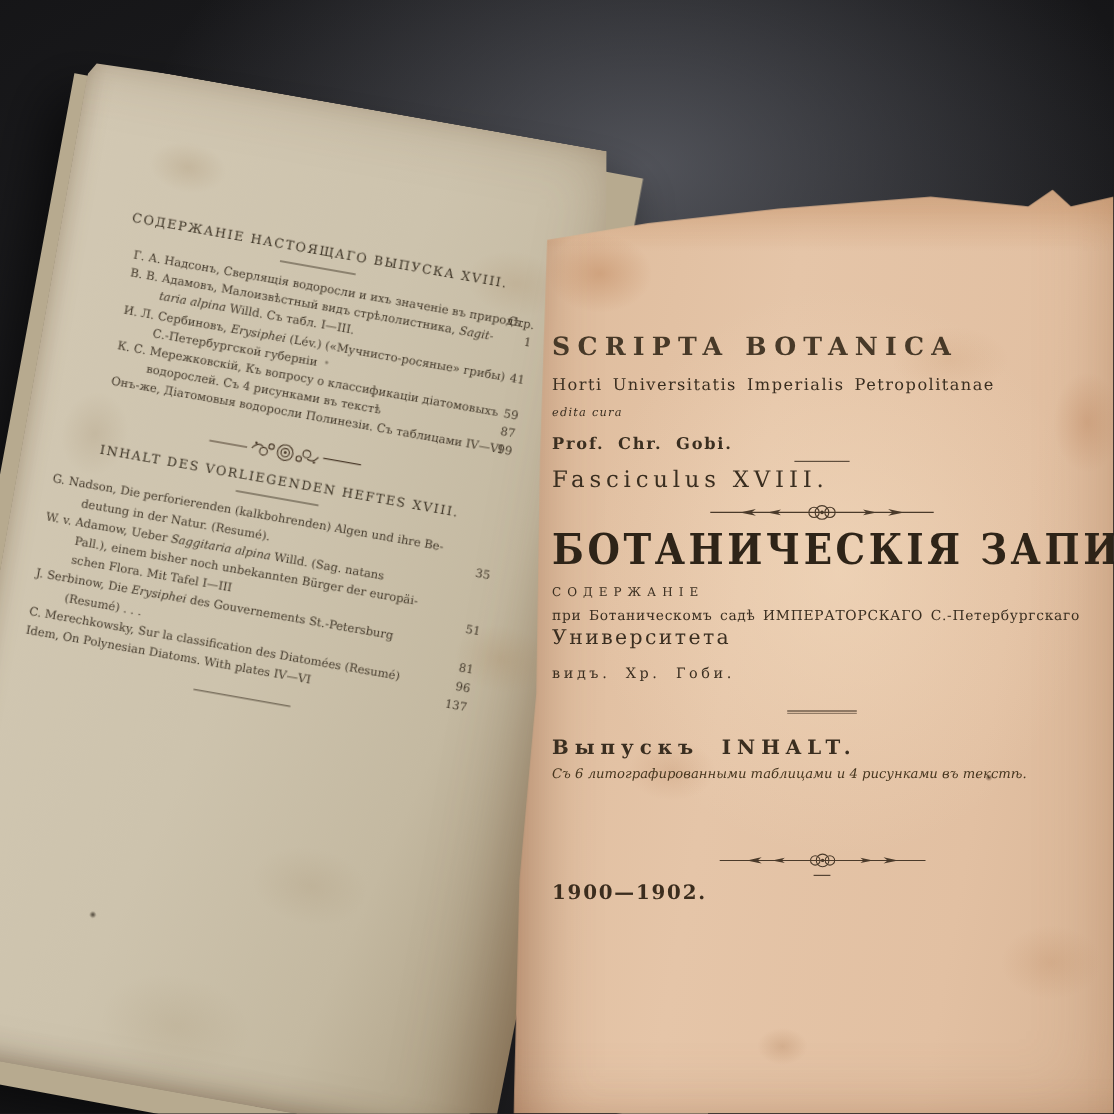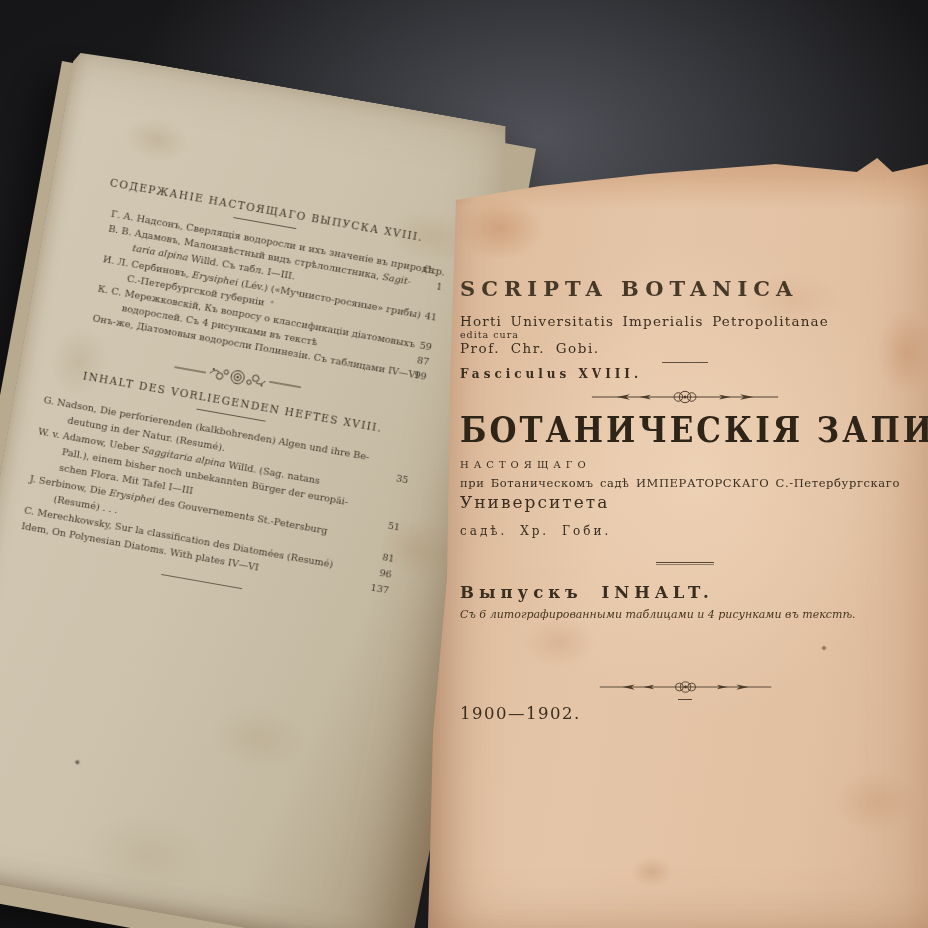--- a/index.html
+++ b/index.html
@@ -71,41 +71,41 @@
     radial-gradient(ellipse 40px 60px at 486px 202px, rgba(180,120,78,.30), transparent 70%),
     radial-gradient(ellipse 52px 36px at 140px 492px, rgba(175,122,82,.20), transparent 70%),
     radial-gradient(ellipse 60px 44px at 456px 652px, rgba(180,126,84,.22), transparent 70%),
     radial-gradient(ellipse 30px 22px at 232px 722px, rgba(165,115,75,.25), transparent 70%),
     radial-gradient(ellipse 70px 40px at 372px 150px, rgba(185,135,92,.16), transparent 70%),
     radial-gradient(circle 3px at 404px 498px, rgba(70,45,30,.7), transparent 100%),
     linear-gradient(to bottom, rgba(198,140,92,.28) 0 26px, rgba(198,140,92,0) 60px);}
   .rp-content{position:absolute;top:0;left:40px;right:18px;text-align:left;color:var(--ink-right)}
   .series-title{margin-top:126px;font-size:21px;font-weight:bold;letter-spacing:6px;color:#473928;}
   .series-sub{margin-top:12px;font-size:13.5px;letter-spacing:1.2px;word-spacing:3px;}
-  .edita{margin-top:0;font-size:9.5px;letter-spacing:1px;}
-  .editor-la{margin-top:0;font-size:13.5px;font-weight:normal;letter-spacing:1.5px;word-spacing:5px;}
+  .edita{margin-top:10px;font-size:9.5px;letter-spacing:1px;font-style:italic;}
+  .editor-la{margin-top:12px;font-size:13.5px;font-weight:bold;letter-spacing:1.5px;word-spacing:5px;}
   .rule-sm{height:1px;background:rgba(60,46,32,.8);}
   .rule-gobi{width:46px;margin:6px auto 4px;}
-  .fasciculus{font-size:12px;font-weight:bold;letter-spacing:4px;}
+  .fasciculus{font-size:19px;font-weight:normal;letter-spacing:4px;}
   .cum-note{margin-top:3px;font-size:10.5px;font-style:italic;color:#4a3b28;}
   .flourish{display:block;margin:8px auto 6px;}
   .fl2{margin:58px auto 0;}
   .main-title{font-size:31px;font-weight:bold;letter-spacing:3px;color:var(--title-ink);
     transform:scaleY(1.14);white-space:nowrap;}
   .izdavaemyya{margin-top:12px;font-size:10px;letter-spacing:5px;}
   .issued1{margin-top:6px;font-size:11.5px;letter-spacing:.6px;word-spacing:2px;white-space:nowrap;}
   .issued2{margin-top:2px;font-size:17px;letter-spacing:2px;}
   .editor-ru{margin-top:12px;font-size:12px;letter-spacing:3px;word-spacing:6px;}
   .double-rule{width:58px;margin:24px auto 0;border-top:1.4px solid rgba(60,46,32,.85);
     border-bottom:1px solid rgba(60,46,32,.5);height:3px;}
   .vypusk{margin-top:18px;font-size:16.5px;font-weight:bold;letter-spacing:5px;word-spacing:8px;}
   .tables-note{margin-top:6px;font-size:11px;font-style:italic;color:#46361f;}
   .city{margin-top:64px;font-size:12.5px;letter-spacing:2.5px;}
   .city-dash{width:14px;margin:4px auto 0;height:1px;background:rgba(60,46,32,.85);}
-  .years{margin-top:4px;font-size:16.5px;font-weight:normal;letter-spacing:1.5px;color:#3b2d1e;}
+  .years{margin-top:4px;font-size:16.5px;font-weight:bold;letter-spacing:1.5px;color:#3b2d1e;}
   svg .st{stroke:#4a3a2a;fill:none;stroke-width:1}
   svg .fl{fill:#4a3a2a;stroke:none}
 </style>
 </head>
 <body>
 
 <div class="backdrop-light"></div>
 
 <div class="book">
 
@@ -176,24 +176,24 @@
         <path class="fl" d="M28 8 L42 5 L38 8 L42 11 Z"></path>
           <path class="fl" d="M52 8 L64 5.5 L61 8 L64 10.5 Z"></path>
         <path class="fl" d="M172 8 L158 5 L162 8 L158 11 Z"></path>
           <path class="fl" d="M148 8 L136 5.5 L139 8 L136 10.5 Z"></path>
         <circle class="st" cx="93" cy="8" r="4.5"></circle>
           <circle class="st" cx="100" cy="8" r="6"></circle>
           <circle class="st" cx="107" cy="8" r="4.5"></circle>
         <circle class="fl" cx="100" cy="8" r="1.6"></circle>
       </svg>
       <div class="main-title">БОТАНИЧЕСКІЯ ЗАПИСКИ,</div>
-      <div class="izdavaemyya">НАСТОЯЩАГО</div>
+      <div class="izdavaemyya">СОДЕРЖАНІЕ</div>
       <div class="issued1">при Ботаническомъ садѣ ИМПЕРАТОРСКАГО С.-Петербургскаго</div>
       <div class="issued2">Университета</div>
-      <div class="editor-ru">садѣ. Хр. Гоби.</div>
+      <div class="editor-ru">видъ. Хр. Гоби.</div>
       <div class="double-rule"></div>
       <div class="vypusk">Выпускъ INHALT.</div>
       <div class="tables-note">Съ 6 литографированными таблицами и 4 рисунками въ текстѣ.</div>
       <svg class="flourish fl2" width="175" height="16" viewBox="0 0 200 16">
         <path class="st" d="M2 8 H198"></path>
         <path class="fl" d="M28 8 L42 5 L38 8 L42 11 Z"></path>
           <path class="fl" d="M52 8 L64 5.5 L61 8 L64 10.5 Z"></path>
         <path class="fl" d="M172 8 L158 5 L162 8 L158 11 Z"></path>
           <path class="fl" d="M148 8 L136 5.5 L139 8 L136 10.5 Z"></path>
         <circle class="st" cx="93" cy="8" r="4.5"></circle>

